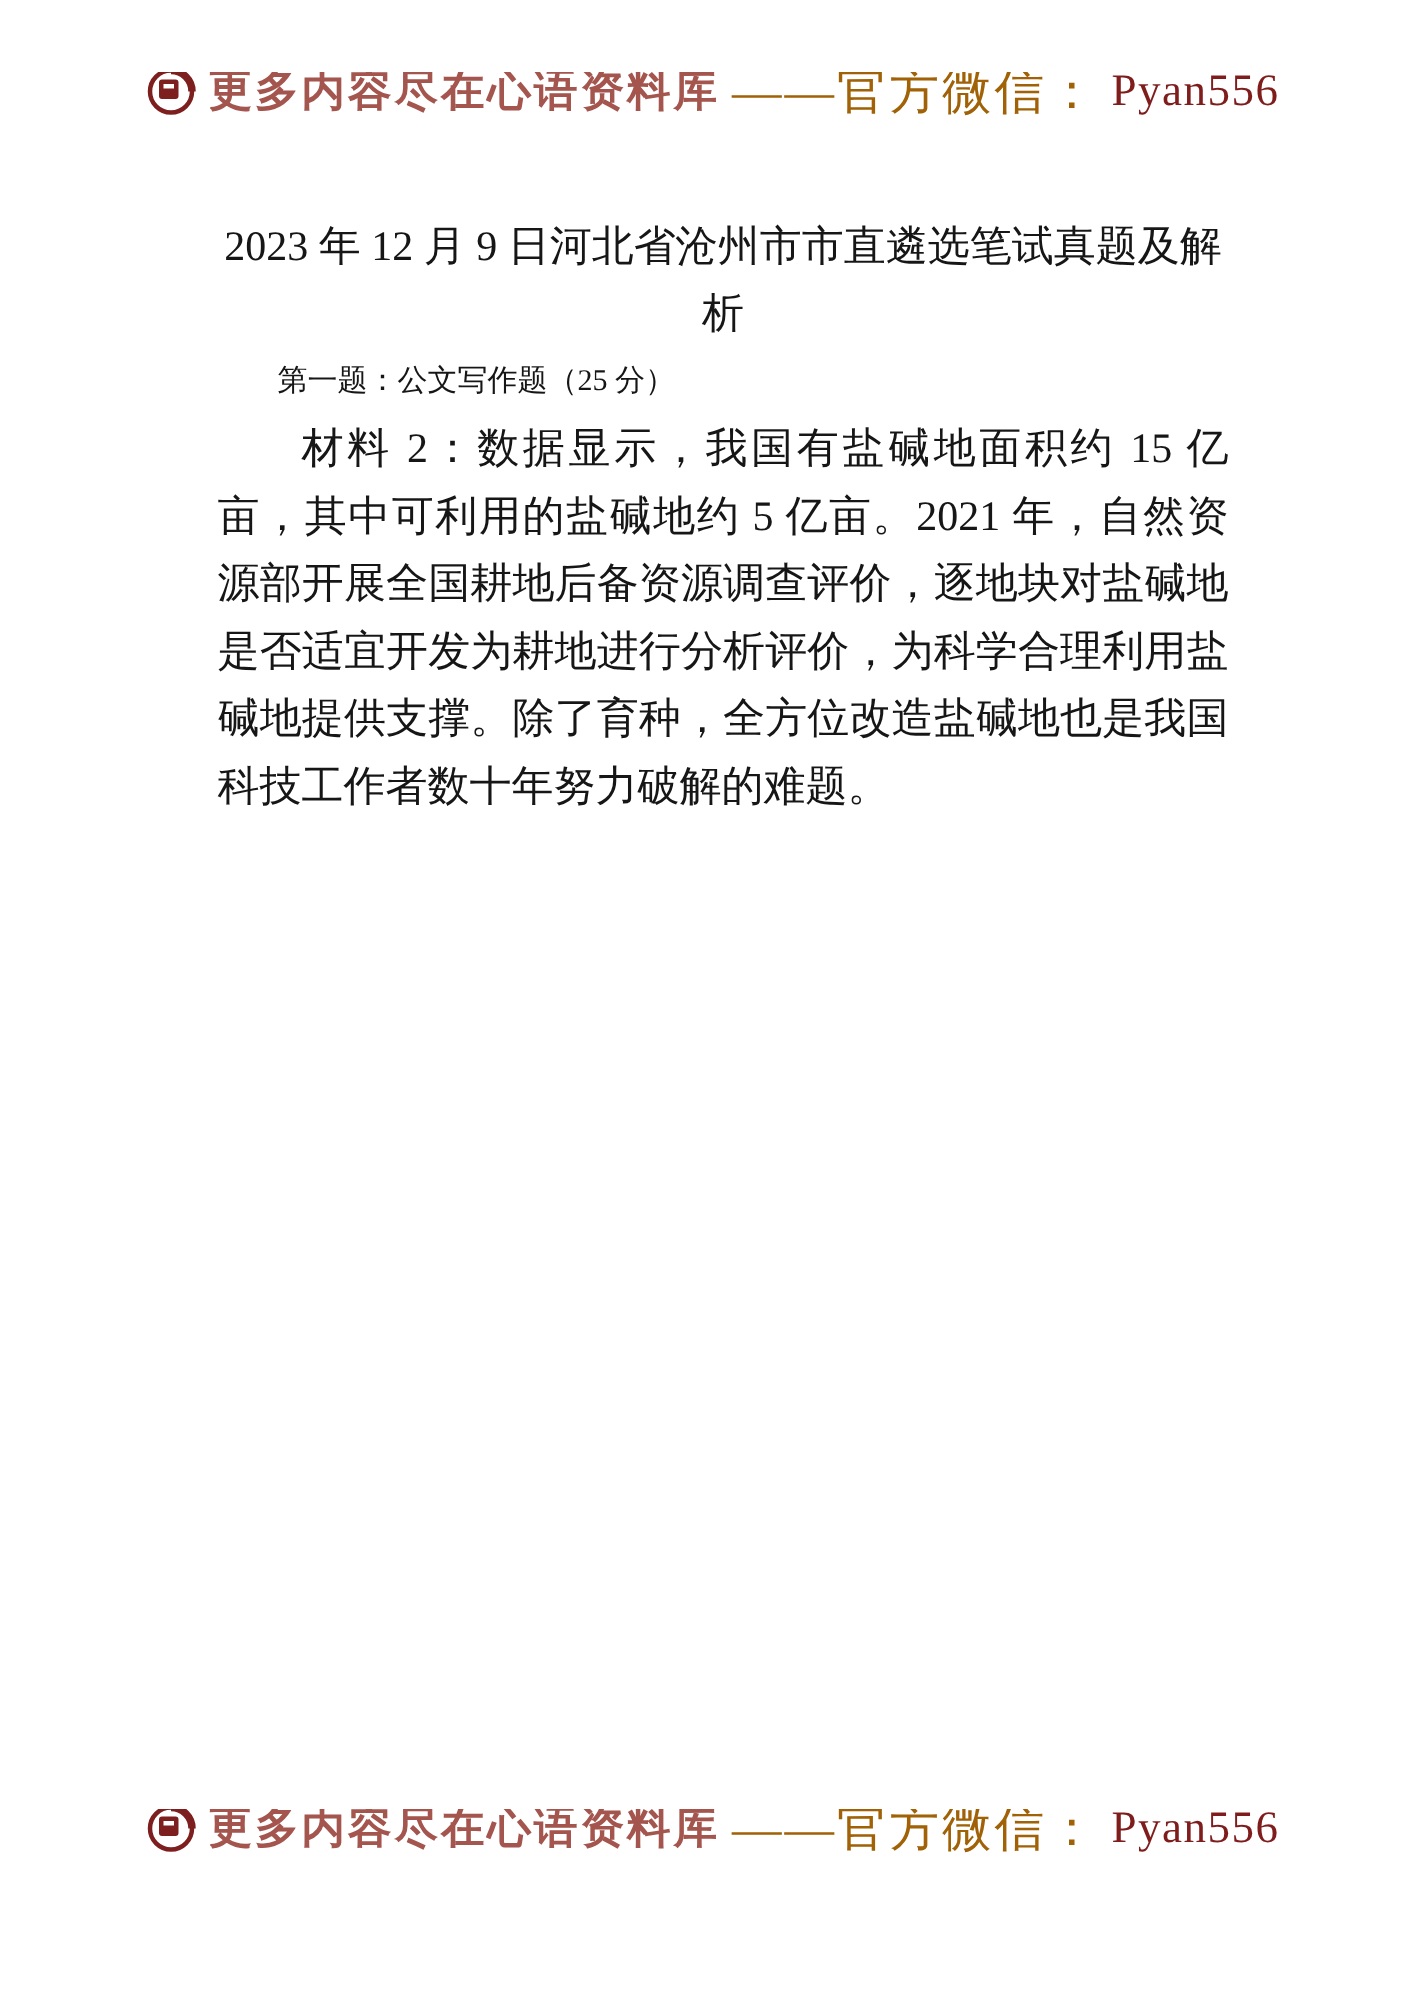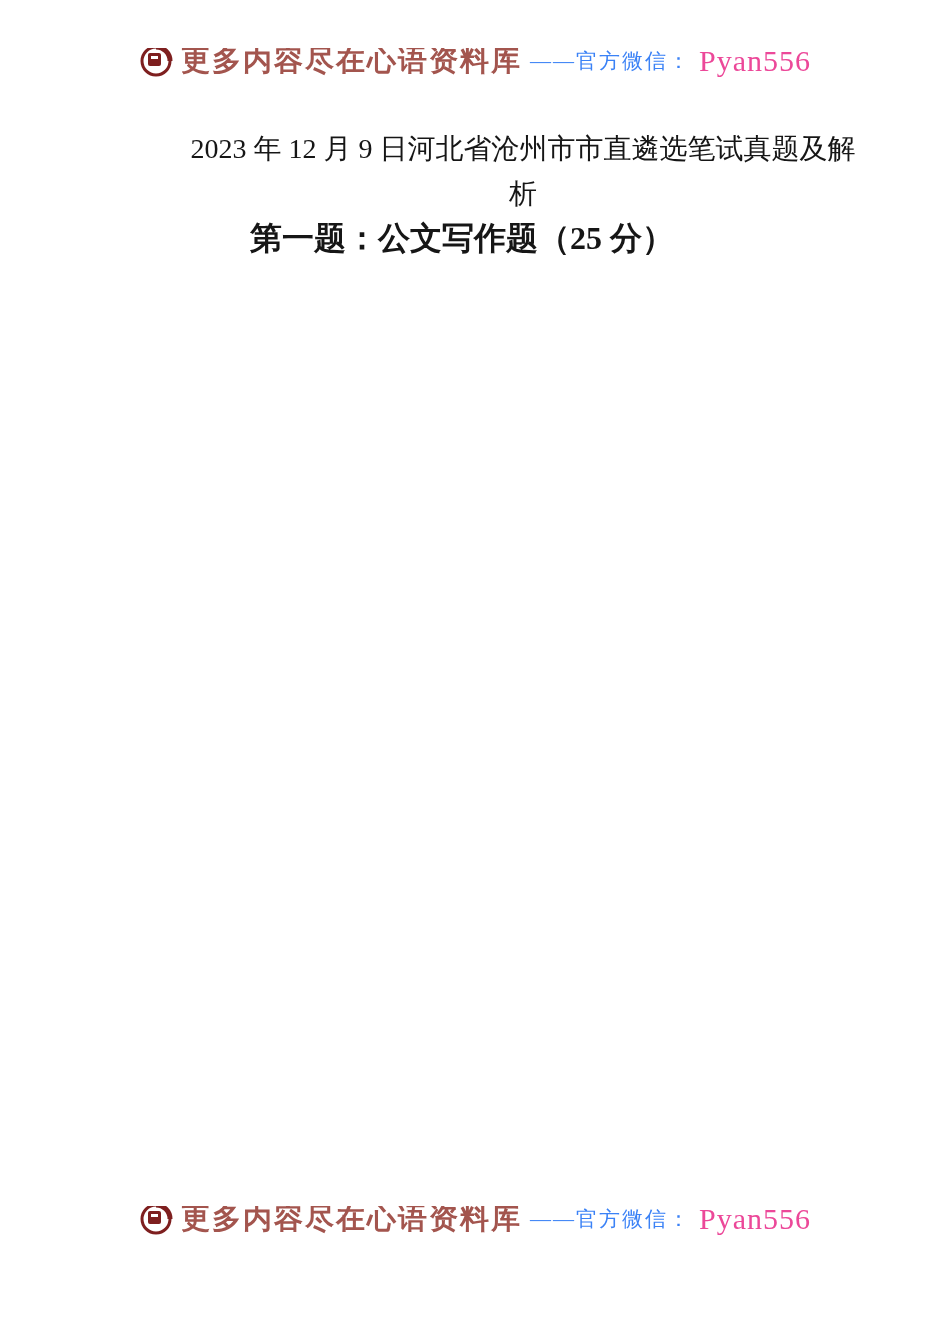--- a/index.html
+++ b/index.html
@@ -47,53 +47,52 @@
     height: 34px;
     flex: 0 0 auto;
   }
   .wm-text-main {
     color: #a3554e;
     font-size: 29px;
     font-weight: bold;
     letter-spacing: 2px;
   }
   .wm-text-label {
-    color: #3b82f6;
-    font-size: 21px;
+    color: #a16207;
+    font-size: 33px;
     letter-spacing: 2px;
   }
   .wm-text-account {
-    color: #ec4899;
+    color: #7f1d1d;
     font-size: 30px;
     letter-spacing: 1px;
   }
 
   
   .doc-body {
     position: absolute;
     left: 145px;
-    top: 126px;
+    top: 142px;
     width: 674px;
     color: #161616;
     font-size: 28px;
     line-height: 45px;
-    margin-left: 41px;
   }
   .doc-title {
     text-align: center;
     margin: 0;
     font-weight: normal;
     font-size: 28px;
     line-height: 45px;
   }
   .doc-heading {
     margin: 0;
     text-indent: 2em;
-    font-weight: bold;
-    font-size: 32px;
+    font-weight: normal;
+    font-size: 20px;
     line-height: 45px;
   }
   .doc-paragraph {
     margin: 0;
     text-indent: 2em;
     text-align: justify;
     text-justify: inter-character;
   }
 </style>
 </head>
@@ -115,20 +114,21 @@
         <span class="wm-text-main">更多内容尽在心语资料库</span>
         <span class="wm-text-label">——官方微信：</span>
         <span class="wm-text-account">Pyan556</span>
       </div>
     </div>
   </div>
 
   <div class="doc-body">
     <h1 class="doc-title">2023 年 12 月 9 日河北省沧州市市直遴选笔试真题及解析</h1>
     <h2 class="doc-heading">第一题：公文写作题（25 分）</h2>
+    <p class="doc-paragraph">材料 2：数据显示，我国有盐碱地面积约 15 亿亩，其中可利用的盐碱地约 5 亿亩。2021 年，自然资源部开展全国耕地后备资源调查评价，逐地块对盐碱地是否适宜开发为耕地进行分析评价，为科学合理利用盐碱地提供支撑。除了育种，全方位改造盐碱地也是我国科技工作者数十年努力破解的难题。</p>
   </div>
 
   <div class="watermark footer">
     <div class="wm-clip">
       <div class="wm-row">
         <span class="wm-logo">
           <svg viewBox="0 0 34 34" width="34" height="34">
             <circle cx="17" cy="17" r="14" fill="none" stroke="#7e1f1f" stroke-width="3"></circle>
             <path d="M 17 3 A 14 14 0 0 1 31 17" fill="none" stroke="#7e1f1f" stroke-width="5"></path>
             <rect x="9" y="9" width="13" height="13" rx="2" fill="#7e1f1f"></rect>

